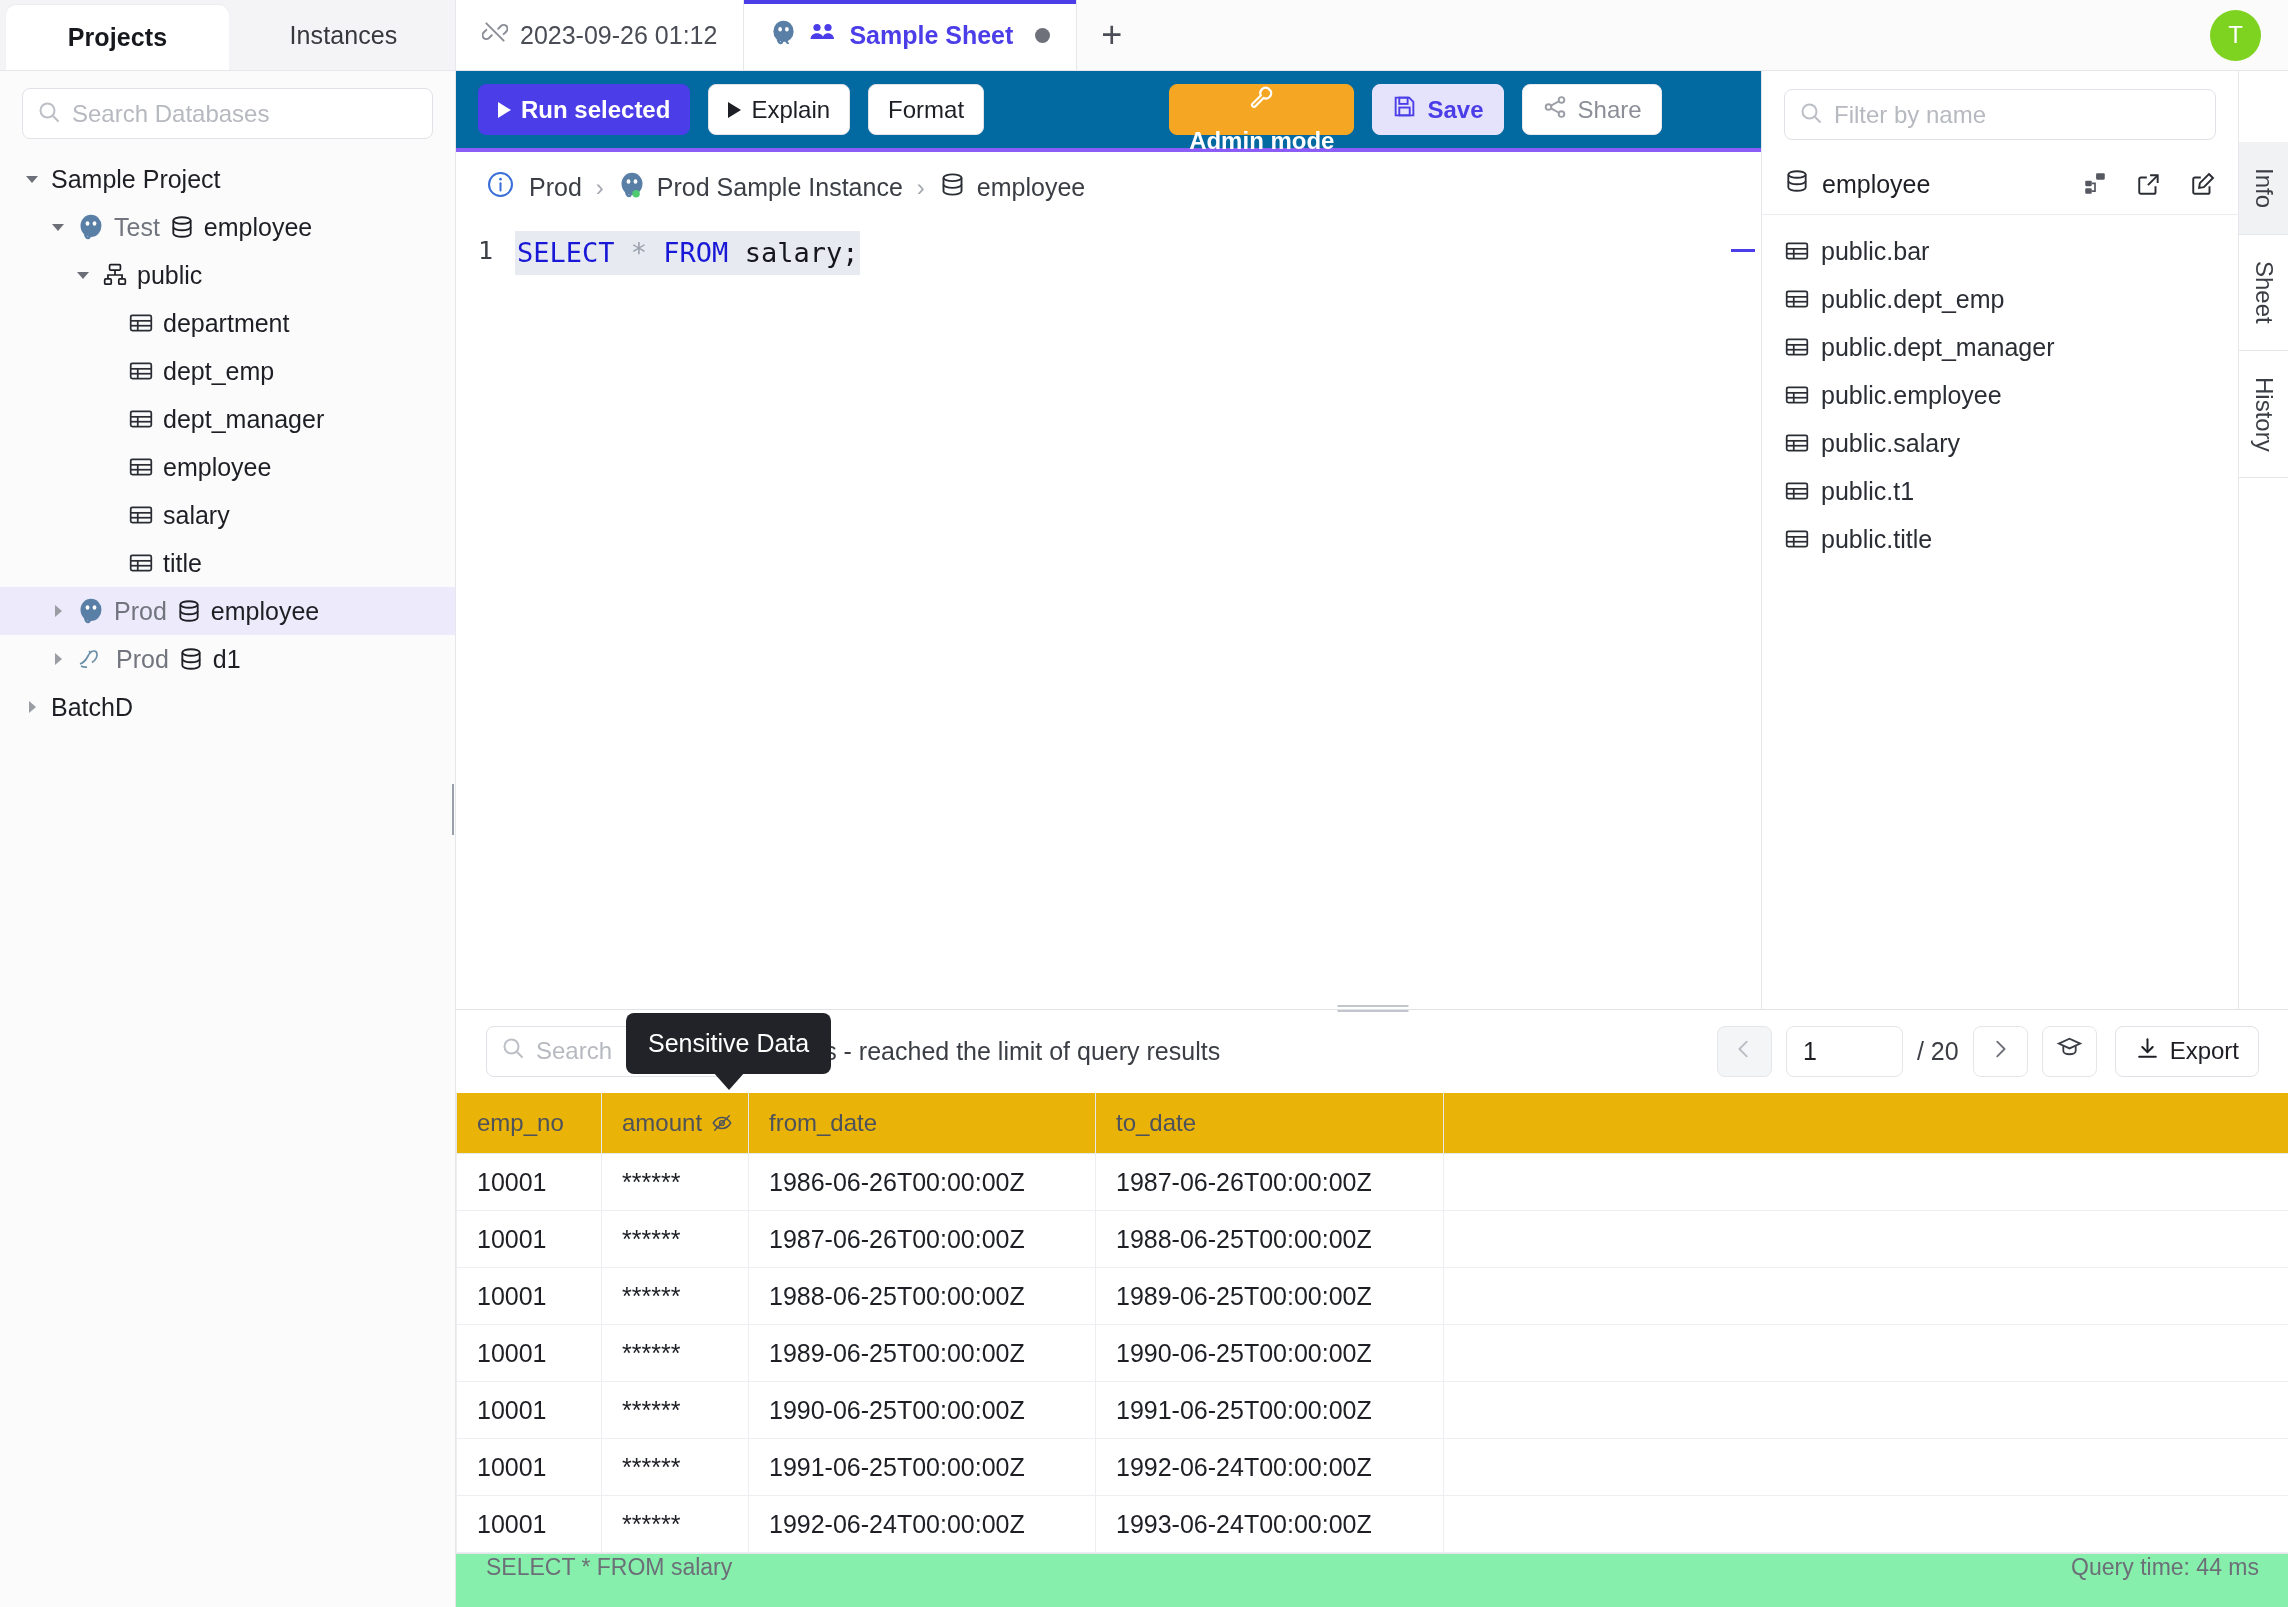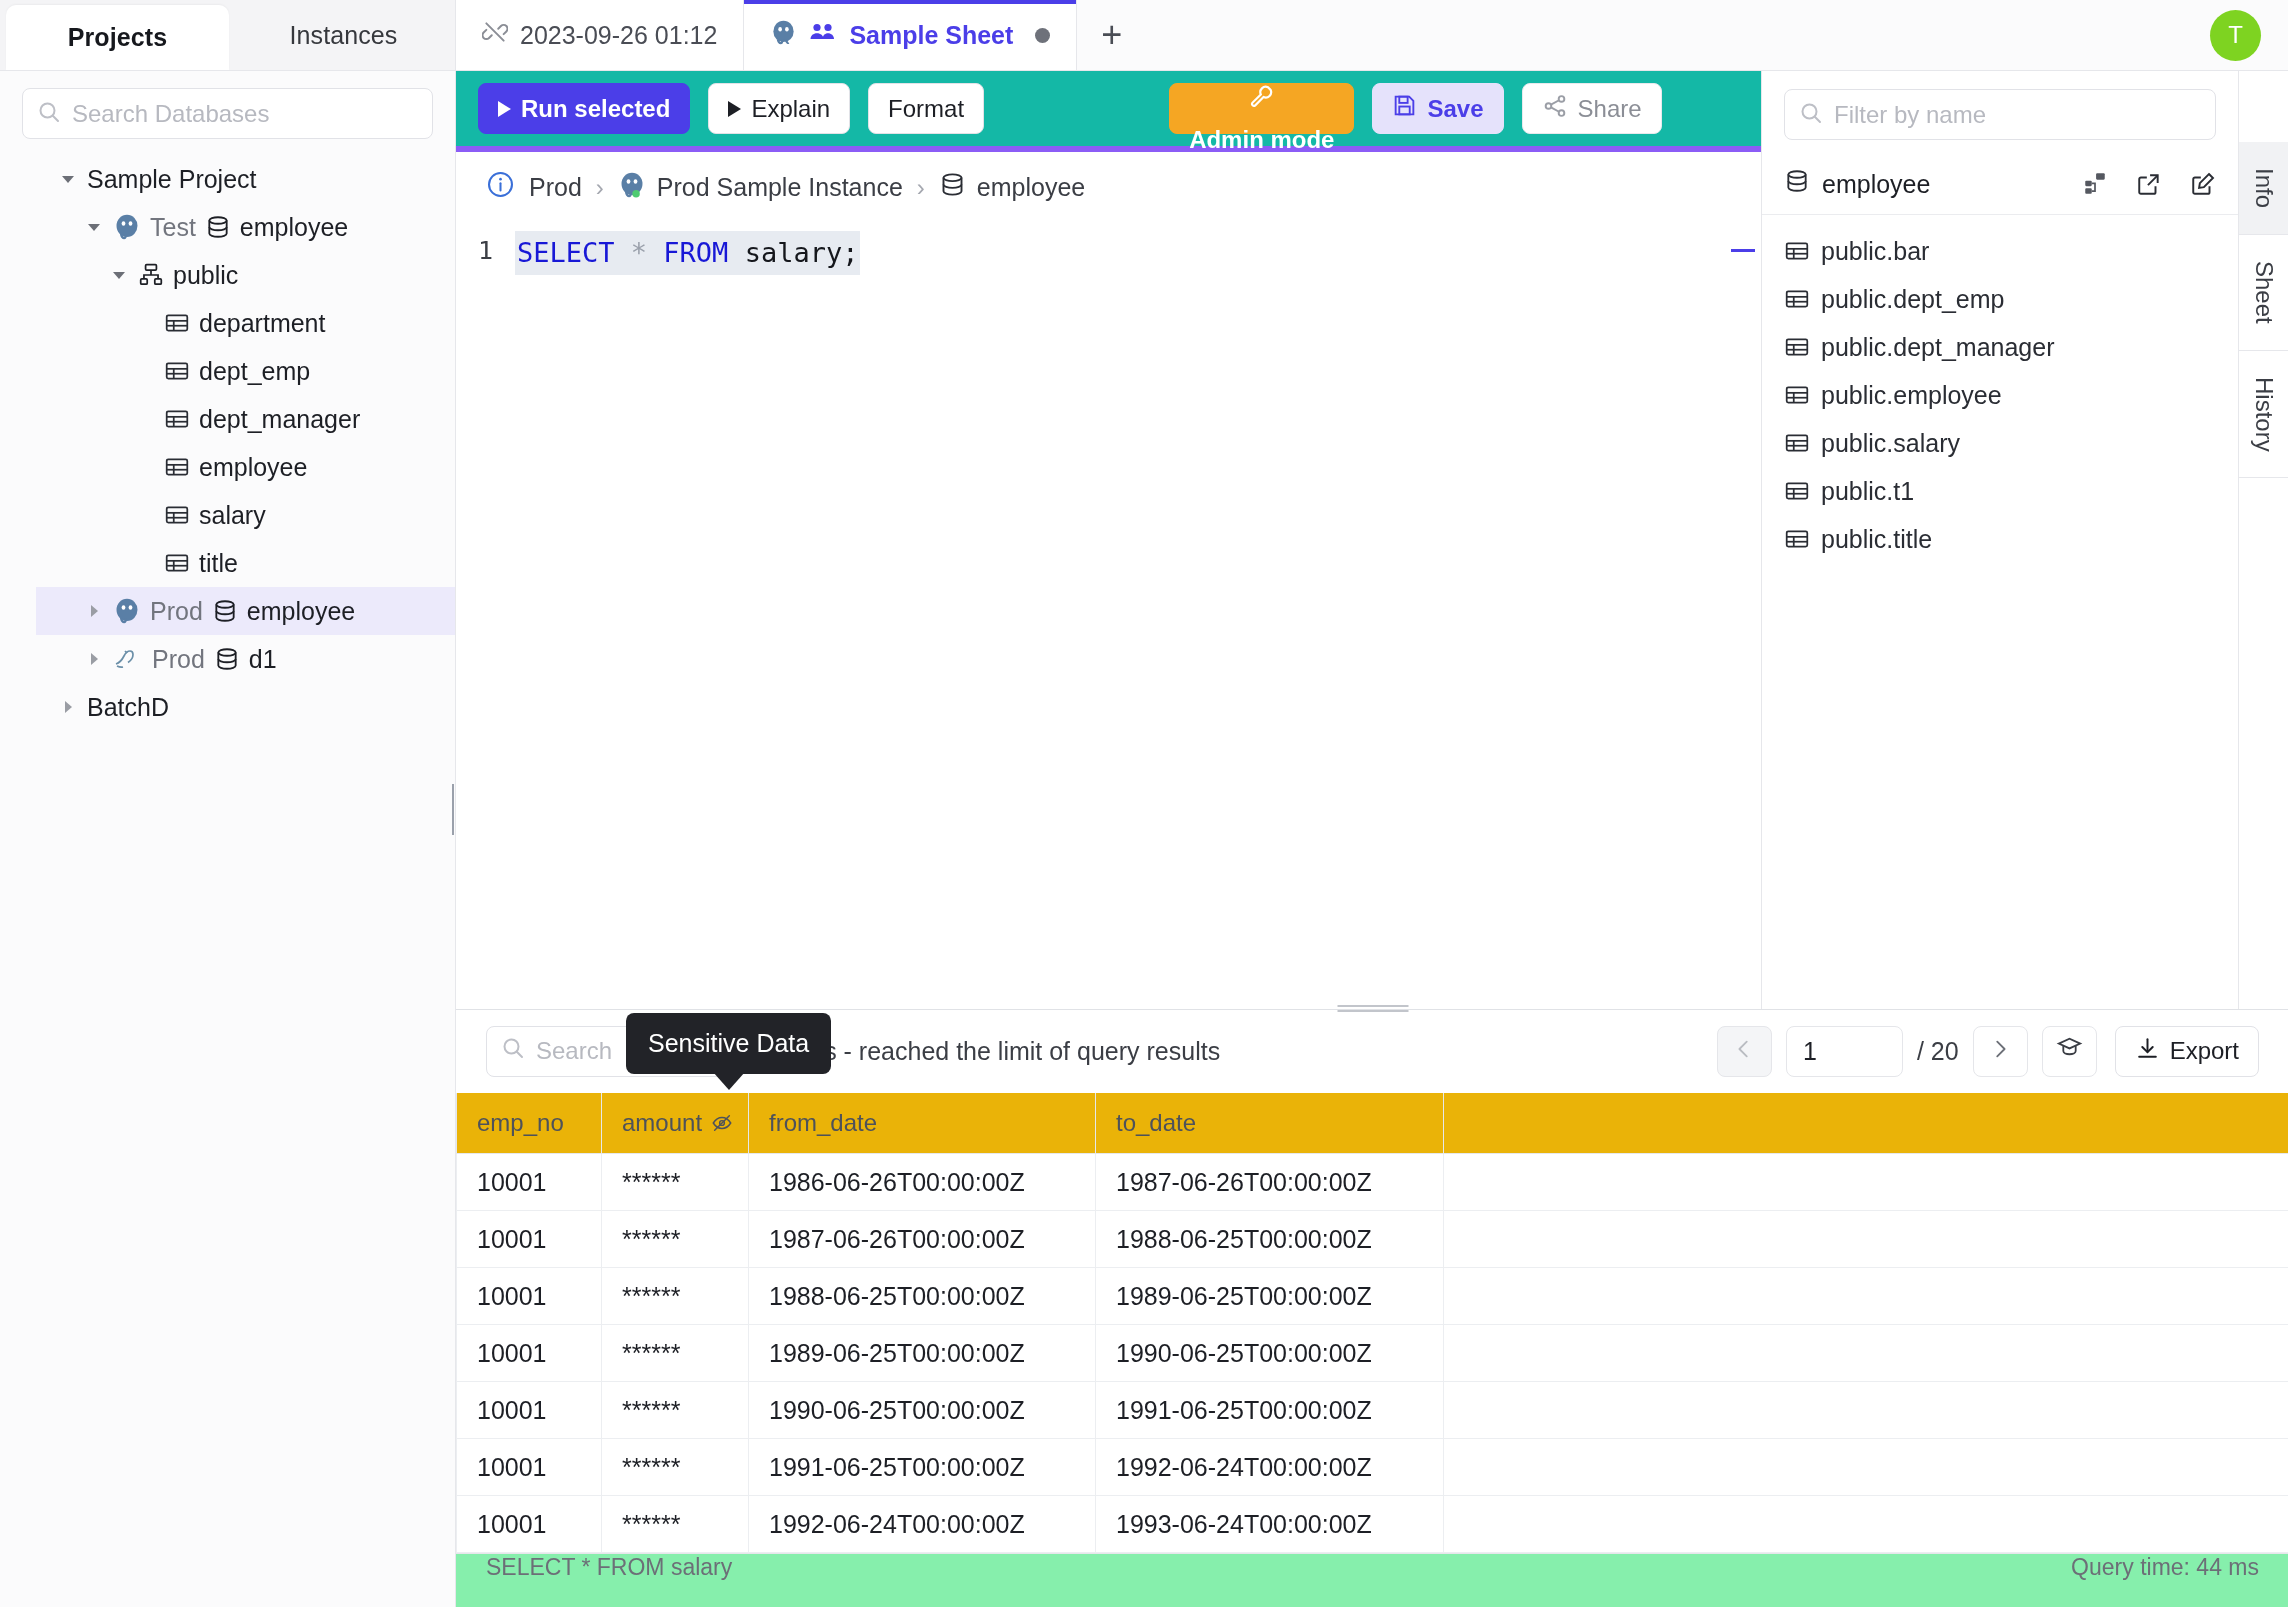--- a/index.html
+++ b/index.html
@@ -38,21 +38,21 @@
     box-shadow: 0 -1px 2px rgba(0,0,0,.04);
     font-weight: 600;
   }
   .search-wrap { padding: 17px 22px 10px 22px; }
   .search-box {
     height: 51px; border: 1px solid #e1e2e7; border-radius: 8px;
     background: #fff; display: flex; align-items: center; padding: 0 14px;
     gap: 11px;
   }
   .search-box .ph { font-size: 24px; color: #b7b9c0; }
-  .tree { padding: 6px 0 0 0; font-size: 25px; color: #1d1f25; margin-left: 36px; }
+  .tree { padding: 6px 0 0 0; font-size: 25px; color: #1d1f25; }
   .tree-row {
     height: 48px; display: flex; align-items: center; gap: 9px;
     padding-right: 10px; cursor: pointer; white-space: nowrap;
   }
   .tree-row.selected { background: #eceafb; }
   .caret {
     width: 20px; height: 20px; flex: 0 0 20px;
     display: flex; align-items: center; justify-content: center;
   }
   .caret svg { display: block; }
@@ -97,21 +97,21 @@
     margin: auto 28px auto 0; cursor: pointer;
   }
 
   
   .body-split { flex: 1 1 auto; display: flex; min-height: 0; }
   .editor-col { flex: 1 1 auto; display: flex; flex-direction: column; min-width: 0; }
 
   
   .toolbar {
     height: 81px; display: flex; align-items: center; gap: 18px;
-    padding: 0 22px; border-bottom: 6px solid #8b5cf6; background: #14b8a6;
+    padding: 0 22px; border-bottom: 4px solid #8b5cf6; background: #0369a1;
   }
   .btn {
     height: 51px; border-radius: 8px; display: inline-flex; align-items: center;
     gap: 10px; padding: 0 19px; font-size: 24px; cursor: pointer;
     border: 1px solid #e1e2e7; background: #fff; color: #1d1f25;
     white-space: nowrap;
   }
   .btn.primary { background: #4b3ee8; border-color: #4b3ee8; color: #fff; font-weight: 600; }
   .btn.warn { background: #f5a623; border-color: #f5a623; color: #fff; font-weight: 700; flex-direction: column; }
   .btn.save { background: #e5e2fb; border-color: #e5e2fb; color: #4b3ee8; font-weight: 600; }

